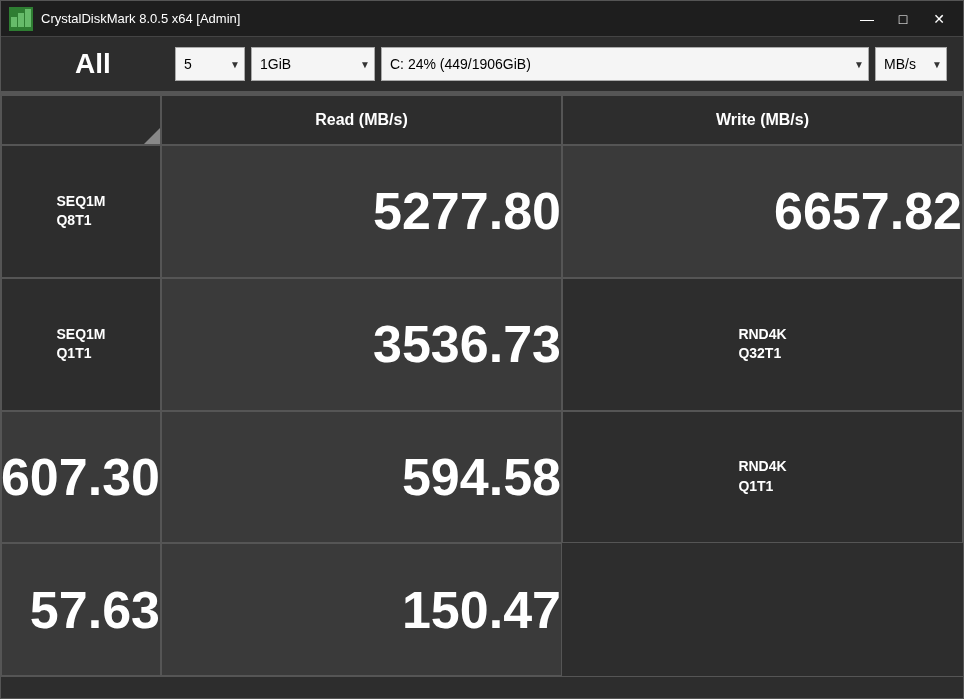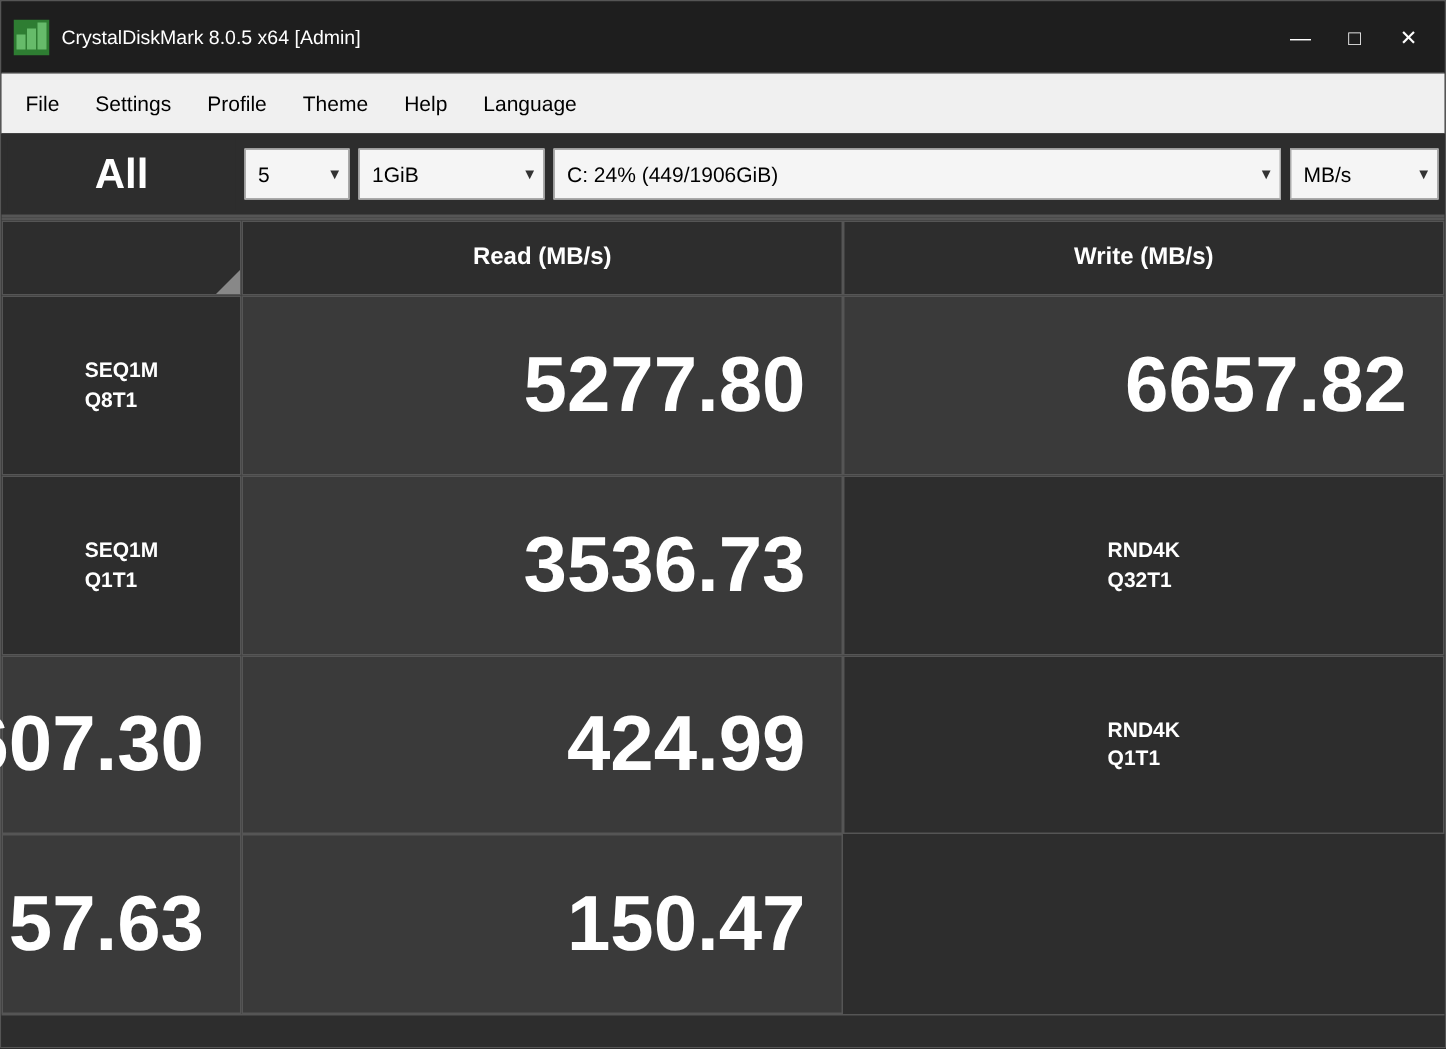--- a/index.html
+++ b/index.html
@@ -17,21 +17,21 @@
       height: 699px;
       background: #1e1e1e;
       border: 1px solid #555;
       display: flex;
       flex-direction: column;
     }
 
     
     .title-bar {
       background: #1e1e1e;
-      height: 48px;
+      height: 36px;
       display: flex;
       align-items: center;
       padding: 0 8px;
       border-bottom: 1px solid #444;
       flex-shrink: 0;
     }
 
     .title-bar-logo {
       width: 24px;
       height: 24px;
@@ -158,21 +158,20 @@
       border: 1px solid #555;
       line-height: 1.4;
     }
 
     
     .value-cell {
       background: #3a3a3a;
       display: flex;
       align-items: center;
       justify-content: flex-end;
-      padding-right: 24px;
       border: 1px solid #555;
     }
 
     .value-cell span {
       font-size: 52px;
       font-weight: bold;
       color: #ffffff;
       font-family: 'Segoe UI', Arial, sans-serif;
     }
 
@@ -219,32 +218,24 @@
       <rect x="16" y="2" width="6" height="18" fill="#66bb6a"></rect>
     </svg>
     <span class="title-bar-text">CrystalDiskMark 8.0.5 x64 [Admin]</span>
     <div class="title-bar-controls">
       <button class="title-btn">—</button>
       <button class="title-btn">□</button>
       <button class="title-btn close">✕</button>
     </div>
   </div>
 
-  <div class="menu-bar">
-    <div class="menu-item">File</div>
-    <div class="menu-item">Settings</div>
-    <div class="menu-item">Profile</div>
-    <div class="menu-item">Theme</div>
-    <div class="menu-item">Help</div>
-    <div class="menu-item">Language</div>
-  </div>
 
   <div class="main-content">
 
-    <div style="display:flex; align-items:center; background:#2d2d2d; height:56px; padding: 0 4px; gap:6px; border-bottom: 2px solid #555;">
+    <div style="display:flex; align-items:center; background:#2d2d2d; height:56px; padding: 0 16px; gap:6px; border-bottom: 2px solid #555;">
 
       <div style="width:152px; background:#2d2d2d; display:flex; align-items:center; justify-content:center; color:#fff; font-size:28px; font-weight:bold; height:48px; cursor:pointer;">
         <span>All</span>
       </div>
 
       <div class="dropdown-wrapper" style="width:70px;">
         <select>
           <option>5</option>
           <option>1</option>
           <option>3</option>
@@ -263,21 +254,21 @@
         <span class="dropdown-arrow">▼</span>
       </div>
 
       <div class="dropdown-wrapper disk-dropdown">
         <select style="width:100%;">
           <option>C: 24% (449/1906GiB)</option>
         </select>
         <span class="dropdown-arrow">▼</span>
       </div>
 
-      <div class="dropdown-wrapper" style="width:99px;align-items:center;">
+      <div class="dropdown-wrapper" style="width:72px;align-items:center;">
         <select>
           <option>MB/s</option>
           <option>GB/s</option>
           <option>IOPS</option>
           <option>μs</option>
         </select>
         <span class="dropdown-arrow">▼</span>
       </div>
     </div>
 
@@ -315,21 +306,21 @@
       <div class="row-label">
         <div>
           <div>RND4K</div>
           <div>Q32T1</div>
         </div>
       </div>
       <div class="value-cell">
         <span>607.30</span>
       </div>
       <div class="value-cell">
-        <span>424.99</span>
+        <span>594.58</span>
       </div>
 
       <div class="row-label">
         <div>
           <div>RND4K</div>
           <div>Q1T1</div>
         </div>
       </div>
       <div class="value-cell">
         <span>57.63</span>

